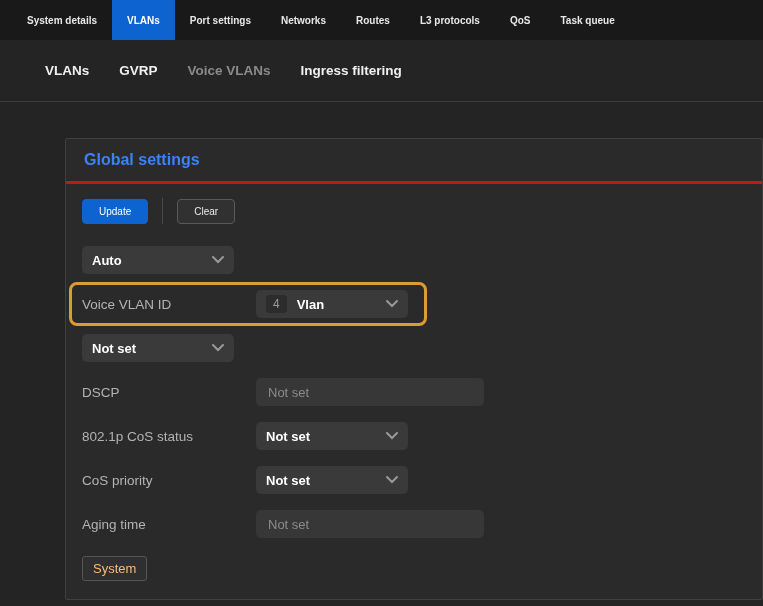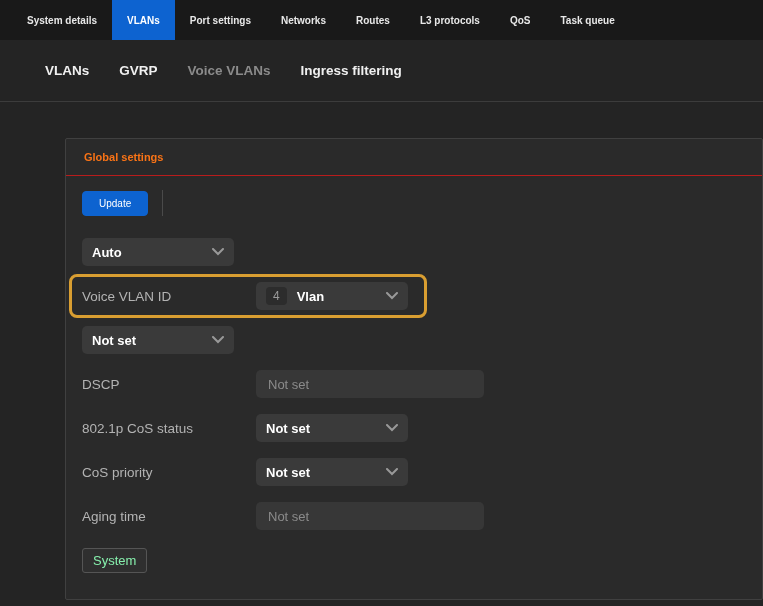--- a/index.html
+++ b/index.html
@@ -53,24 +53,24 @@
   .card {
     margin: 36px 0 0 65px;
     width: 698px;
     height: 462px;
     background: #2a2a2a;
     border: 1px solid #404040;
     border-radius: 2px;
   }
   .card-header {
     padding: 12px 18px;
-    font-size: 11px;
+    font-size: 16px;
     font-weight: bold;
-    color: #f97316;
-    border-bottom: 1px solid #b91c1c;
+    color: #3b82f6;
+    border-bottom: 3px solid #b91c1c;
   }
   .card-body { padding: 14px 16px; }
 
   
   .btn-row { display: flex; align-items: center; margin-bottom: 14px; }
   .btn {
     font-family: "Liberation Sans", sans-serif;
     font-size: 10px;
     font-weight: normal;
     padding: 6px 16px;
@@ -125,21 +125,21 @@
   }
 
   .static-box {
     display: inline-flex;
     align-items: center;
     padding: 4px 10px;
     background: #2f2f2f;
     border: 1px solid #555;
     border-radius: 3px;
     font-size: 13px;
-    color: #86efac;
+    color: #fdba74;
   }
 
   
   .form-row.highlighted {
     border: 3px solid #d99e31;
     border-radius: 8px;
     margin-left: -13px;
     padding-left: 10px;
     width: 358px;
     min-height: 44px;
@@ -166,20 +166,21 @@
   <div class="subnav-item">Ingress filtering</div>
 </div>
 
 <div class="card">
   <div class="card-header">Global settings</div>
   <div class="card-body">
 
     <div class="btn-row">
       <button class="btn btn-primary">Update</button>
       <div class="btn-divider"></div>
+      <button class="btn btn-secondary">Clear</button>
     </div>
 
     <div class="form-row">
       <div class="select">
         <span class="sel-left">
             <span class="sel-value">Auto</span>
           </span>
         <span class="chevron">
           <svg width="12" height="8" viewBox="0 0 12 8">
               <path d="M1 1l5 5 5-5" stroke="#999" stroke-width="2" fill="none" stroke-linecap="round"></path>

